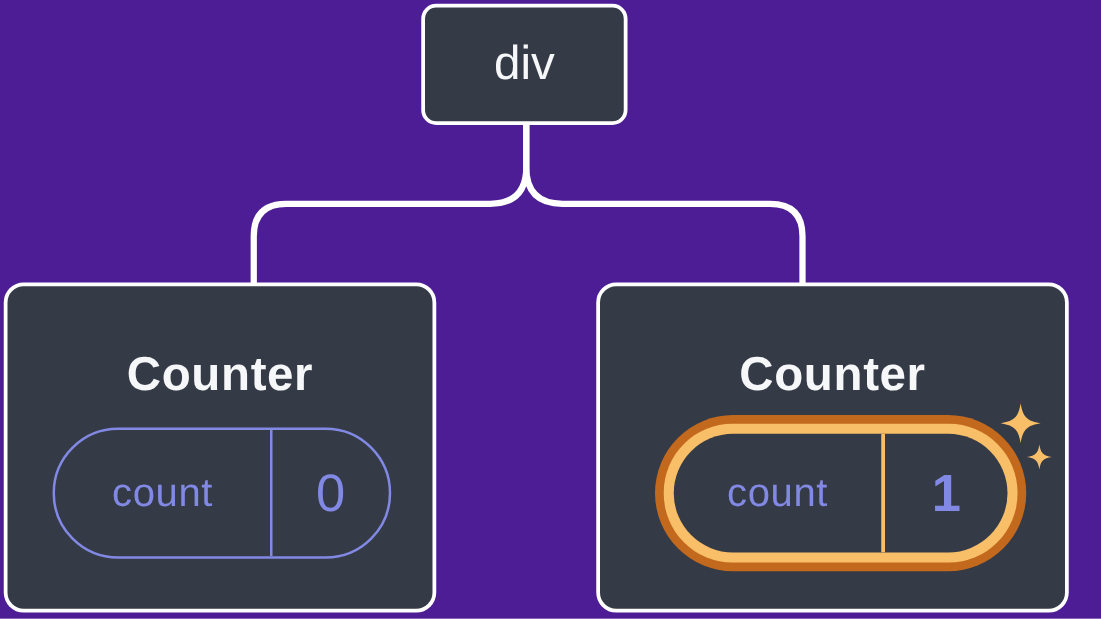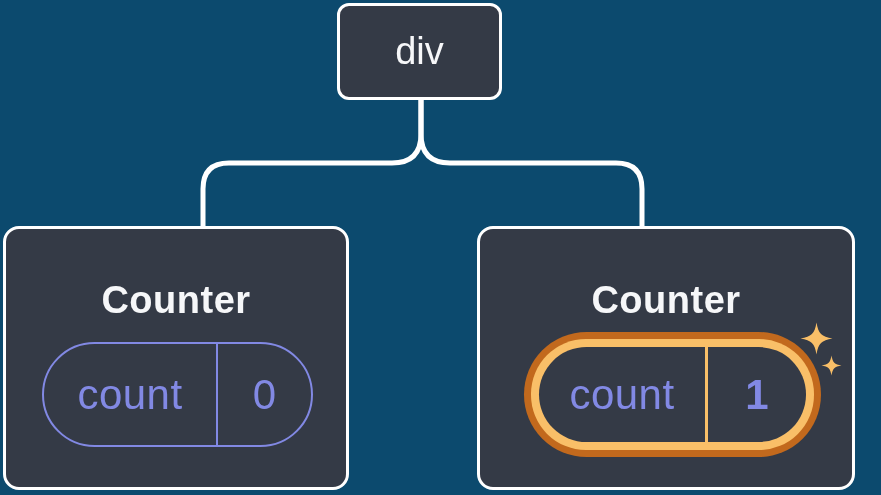--- a/index.html
+++ b/index.html
@@ -4,21 +4,21 @@
 <style>
   html, body { margin: 0; padding: 0; }
   body {
     font-family: "Liberation Sans", sans-serif;
     -webkit-font-smoothing: antialiased;
   }
   .canvas {
     position: relative;
     width: 881px;
     height: 495px;
-    background: #0c4a6e;
+    background: #4c1d95;
     overflow: hidden;
   }
   .connectors {
     position: absolute;
     left: 0; top: 0;
     width: 881px; height: 495px;
   }
   .connectors path {
     fill: none;
     stroke: #FFFFFF;
@@ -105,21 +105,21 @@
   .glow-pill-inner .cell-key {
     width: 166px;
     border-right: 3px solid #F9BF68;
     display: flex; align-items: center; justify-content: center;
   }
   .glow-pill-inner .cell-value {
     flex: 1;
     display: flex; align-items: center; justify-content: center;
   }
   .state-key {
-    font-size: 42px;
+    font-size: 32px;
     color: #8289E4;
     letter-spacing: 0.5px;
   }
   .state-value {
     font-size: 42px;
     color: #8289E4;
   }
   .state-value.bold { font-weight: 700; }
   .sparkles {
     position: absolute;

